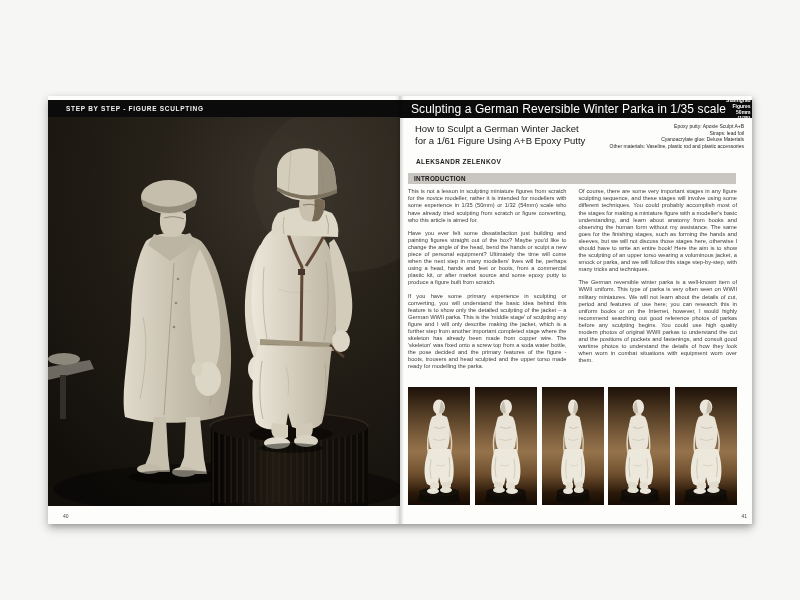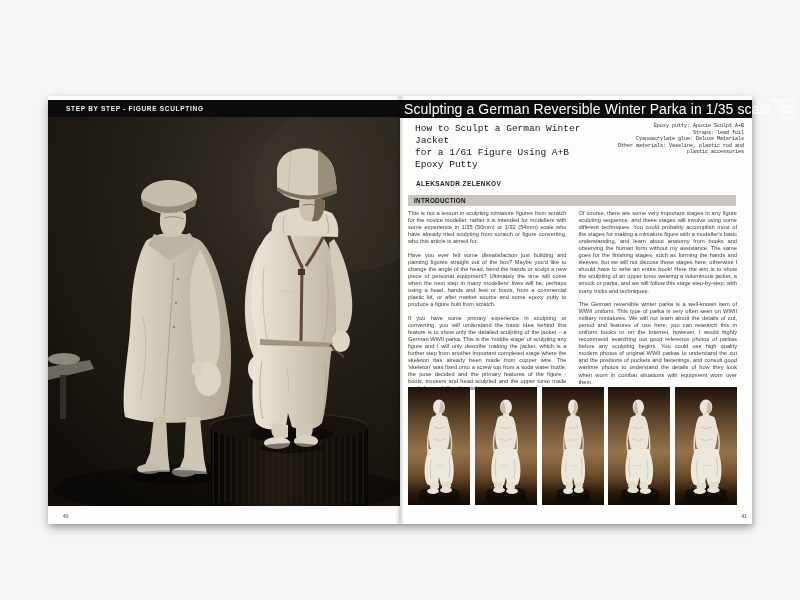--- a/index.html
+++ b/index.html
@@ -45,24 +45,24 @@
   .page-num.left  { left:15px; }
   .page-num.right { right:5px; }
 
   
   .title-bar {
     position:absolute; left:0; right:0; top:4px; height:18px;
     background: var(--title_bar_bg, #0b0b0b);
     color:#ffffff;
     display:flex; align-items:center; justify-content:space-between;
   }
-  .title-bar .title { margin-left:4px; font-size:14px; letter-spacing:0.1px; white-space:nowrap; }
+  .title-bar .title { margin-left:11px; font-size:12px; letter-spacing:0.1px; white-space:nowrap; }
   .title-bar .brand { margin-right:8px; text-align:right; font-size:5px; font-weight:bold; line-height:6px; }
   .right-body { position:absolute; left:0; right:0; top:22px; }
-  .subhead-row { display:flex; justify-content:space-between; margin-top:5px;font-family:Liberation Mono, monospace; }
+  .subhead-row { display:flex; justify-content:space-between; margin-top:5px; }
   .subtitle { margin-left:15px; font-size:9.5px; line-height:12px; color:#161616; }
   .materials { margin-right:8px; text-align:right; font-size:5px; line-height:6.6px; color:#262626; }
   .author { margin:9px 0 0 16px; font-size:6.5px; font-weight:bold; letter-spacing:0.4px; color:#1c1c1c; }
   .section-heading {
     margin:8px 16px 0 8px; height:11px;
     background: var(--intro_bar_bg, #c9c6c1);
     font-size:6.3px; font-weight:bold; color:#141414;
     display:flex; align-items:center; padding-left:6px; letter-spacing:0.3px;
   }
   .columns {

